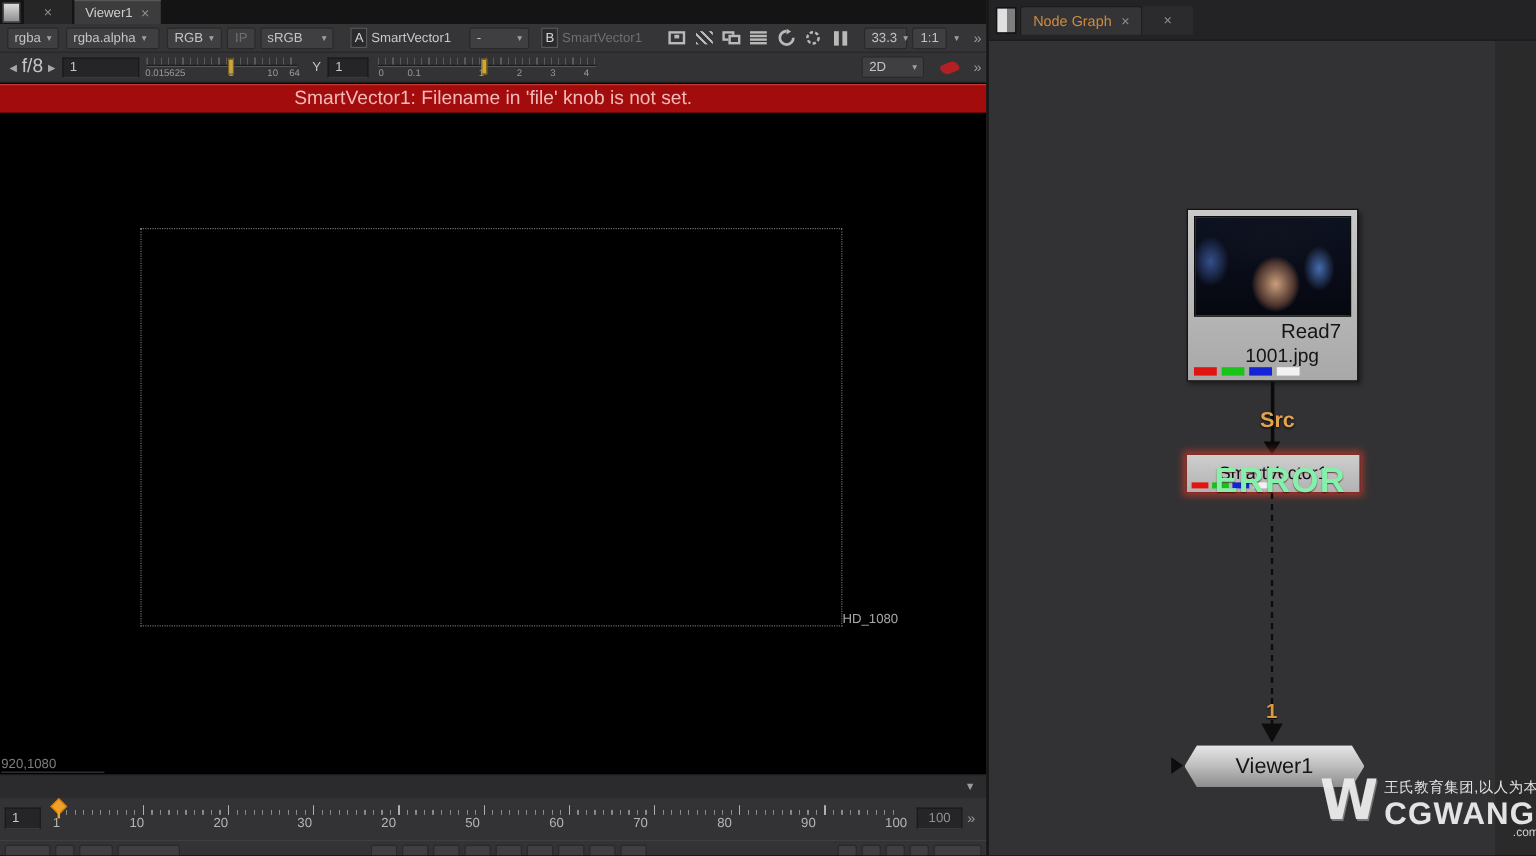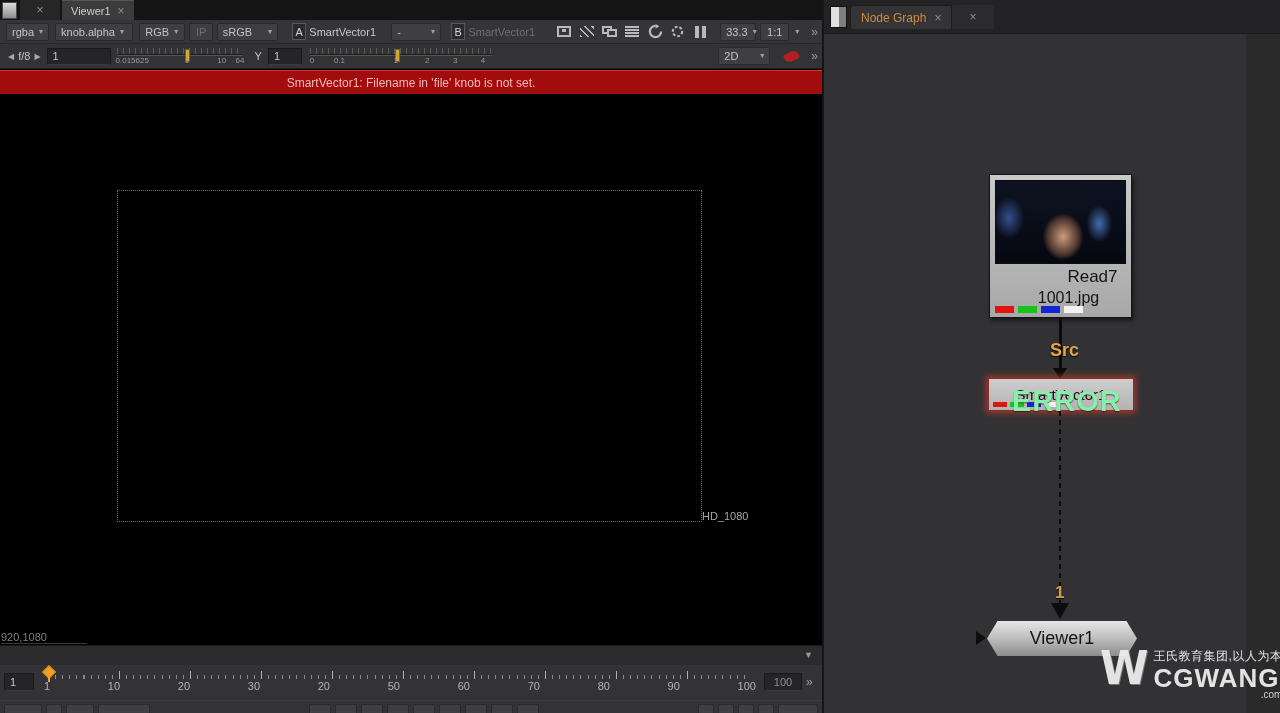--- a/index.html
+++ b/index.html
@@ -44,21 +44,21 @@
   .gamma-labels span:nth-child(3){left:46%;}
   .gamma-labels span:nth-child(4){left:63%;}
   .gamma-labels span:nth-child(5){left:78%;}
   .gamma-labels span:nth-child(6){left:93%;}
   .pause-bars{display:flex;gap:3px;}
   .pause-bars i{display:block;width:4px;height:12px;background:#b9b9b9;}
   .hlines i{display:block;width:14px;height:2px;background:#b9b9b9;margin:1px 0;}
   .brush{width:15px;height:9px;background:#b32024;border-radius:2px 6px 2px 6px;transform:rotate(-25deg);}
 
   .errorbar{position:absolute;left:0;top:70px;width:822px;height:24px;background:#a30c0c;border-top:1px solid #c13b33;
-            display:flex;align-items:center;justify-content:center;font-size:12px;color:#f2b9b9;box-sizing:border-box;}
+            display:flex;align-items:center;justify-content:center;font-size:16px;color:#f2b9b9;box-sizing:border-box;}
 
   .vcanvas{position:absolute;left:0;top:94px;width:822px;height:551px;background:#000;}
   .format-rect{position:absolute;left:117px;top:96px;width:583px;height:330px;border:1px dotted #6b6b6b;}
   .format-label{position:absolute;left:702px;top:416px;font-size:11px;color:#a8a8a8;}
   .corner-label{position:absolute;left:1px;top:537px;font-size:11px;color:#7e7e7e;border-bottom:1px solid #3a3a3a;padding-right:40px;}
 
   .infobar{position:absolute;left:0;top:645px;width:822px;height:20px;background:#2b2b2d;border-top:1px solid #1b1b1b;
            display:flex;align-items:center;font-size:12px;color:#c4c4c4;box-sizing:border-box;padding-left:12px;}
   .infobar .down-tri{position:absolute;left:804px;top:4px;font-size:9px;color:#9a9a9a;}
 
@@ -160,21 +160,21 @@
         <span class="close-x">×</span>
       </div>
     </div>
 
     <div class="toolbar1">
       <div class="dd" style="width:44px;margin-right:6px;">
         <span>rgba</span>
         <span class="caret">▾</span>
       </div>
       <div class="dd" style="width:82px;margin-right:6px;">
-        <span>knob.alpha</span>
+        <span>rgba.alpha</span>
         <span class="caret">▾</span>
       </div>
       <div class="dd" style="width:48px;margin-right:4px;">
         <span>RGB</span>
         <span class="caret">▾</span>
       </div>
       <div class="dd dim" style="width:24px;margin-right:4px;justify-content:center;">
         <span>IP</span>
       </div>
       <div class="dd" style="width:64px;margin-right:14px;">
@@ -245,21 +245,21 @@
       </div>
       <div class="dd" style="width:30px;margin-right:6px;justify-content:center;">
         <span>1:1</span>
       </div>
       <span class="caret" style="margin-right:12px;">▾</span>
       <span style="color:#9a9a9a;margin-right:4px;">»</span>
     </div>
 
     <div class="toolbar2">
       <span style="font-size:8px;color:#a8a8a8;margin:0 4px;">◀</span>
-      <span style="font-size:11px;color:#c4c4c4;">f/8</span>
+      <span style="font-size:16px;color:#c4c4c4;">f/8</span>
       <span style="font-size:8px;color:#a8a8a8;margin:0 6px 0 4px;">▶</span>
       <div class="num-input" style="width:64px;margin-right:4px;">
         <span>1</span>
       </div>
       <div class="slider" style="width:130px;margin-right:8px;">
         <div class="ticksrow"></div>
         <div class="track"></div>
         <div class="handle" style="left:54%;"></div>
         <div class="slabels gain-labels">
             <span>0.015625</span>

